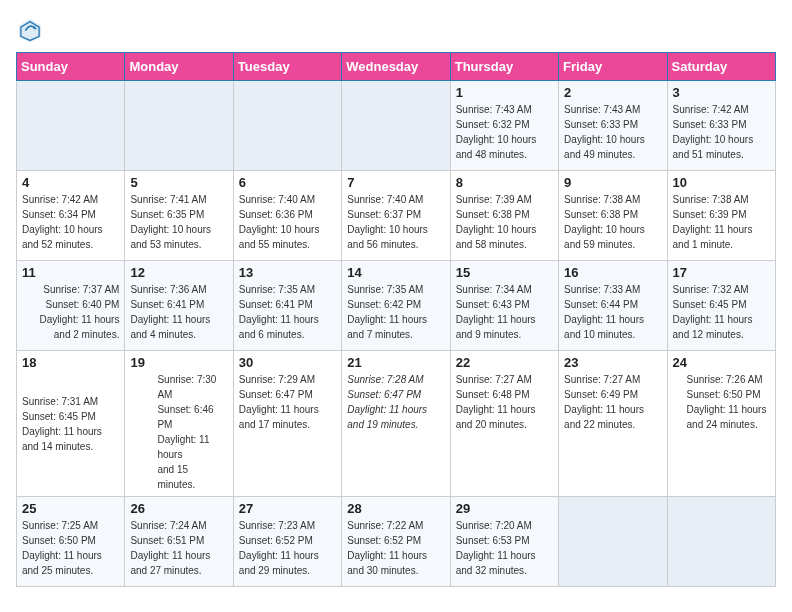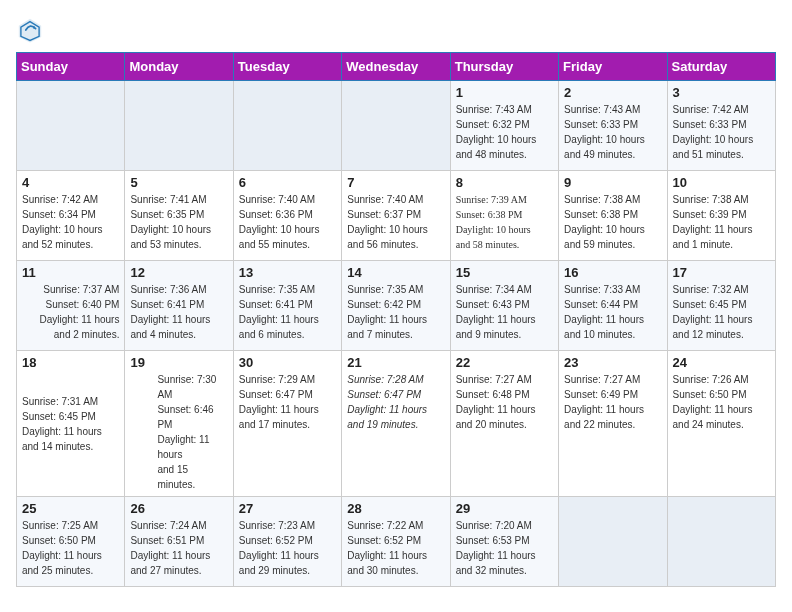--- a/index.html
+++ b/index.html
@@ -46,21 +46,21 @@
     .calendar-subtitle {
       font-size: 15px;
       color: #444;
     }
     table {
       width: 100%;
       border-collapse: collapse;
       table-layout: fixed;
     }
     thead tr {
-      background-color: #a21caf;
+      background-color: #ec4899;
       color: #fff;
     }
     thead th {
       padding: 6px 4px;
       font-size: 13px;
       font-weight: bold;
       text-align: left;
       border: 1px solid #2a7ab8;
     }
     tbody tr {
@@ -181,21 +181,21 @@
         </td>
         <td>
           <span class="day-num">7</span>
           <div class="day-info" style="white-space: pre-line;">Sunrise: 7:40 AM
 Sunset: 6:37 PM
 Daylight: 10 hours
 and 56 minutes.</div>
         </td>
         <td>
           <span class="day-num">8</span>
-          <div class="day-info" style="white-space: pre-line; font-family: Liberation Serif, serif;">Sunrise: 7:39 AM
+          <div class="day-info" style="white-space: pre-line;">Sunrise: 7:39 AM
 Sunset: 6:38 PM
 Daylight: 10 hours
 and 58 minutes.</div>
         </td>
         <td>
           <span class="day-num">9</span>
           <div class="day-info" style="white-space: pre-line;">Sunrise: 7:38 AM
 Sunset: 6:38 PM
 Daylight: 10 hours
 and 59 minutes.</div>
@@ -297,21 +297,21 @@
         </td>
         <td>
           <span class="day-num">23</span>
           <div class="day-info" style="white-space: pre-line;">Sunrise: 7:27 AM
 Sunset: 6:49 PM
 Daylight: 11 hours
 and 22 minutes.</div>
         </td>
         <td>
           <span class="day-num">24</span>
-          <div class="day-info" style="white-space: pre-line;">Sunrise: 7:26 AM
+          <div class="day-info" style="white-space: pre-line; margin-left: 14px;">Sunrise: 7:26 AM
 Sunset: 6:50 PM
 Daylight: 11 hours
 and 24 minutes.</div>
         </td>
       </tr>
       <tr>
         <td>
           <span class="day-num">25</span>
           <div class="day-info" style="white-space: pre-line;">Sunrise: 7:25 AM
 Sunset: 6:50 PM

